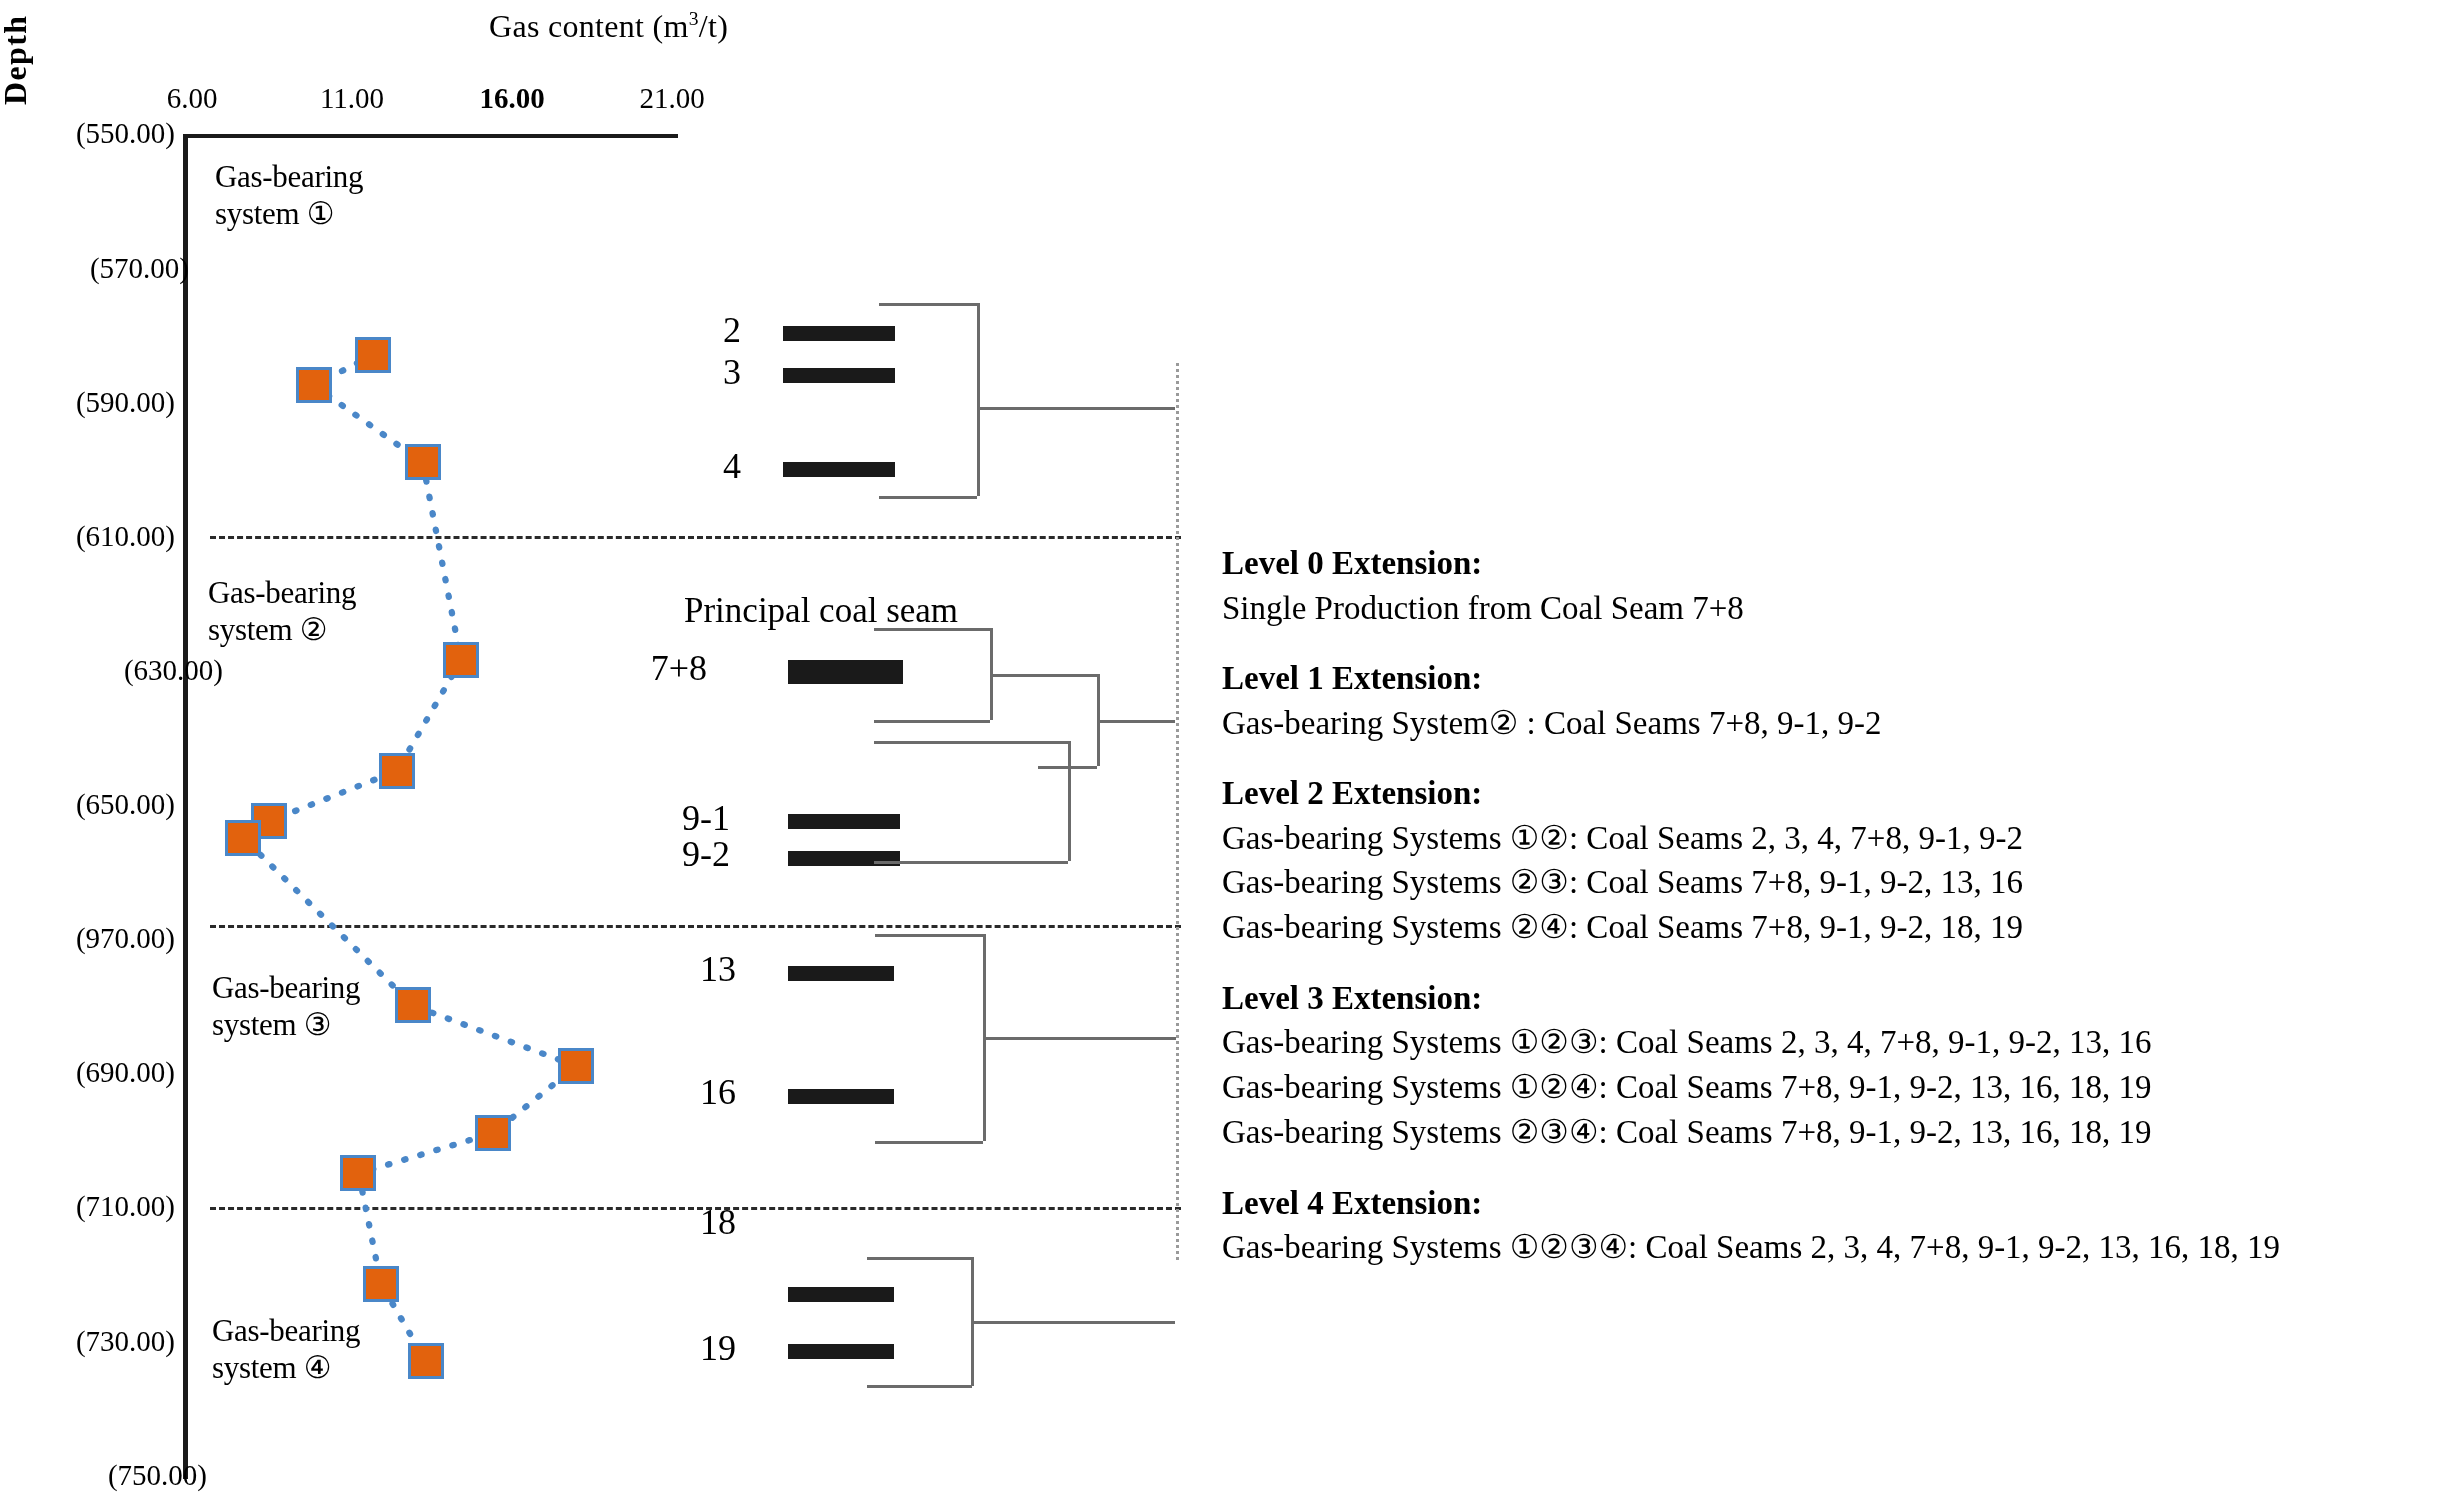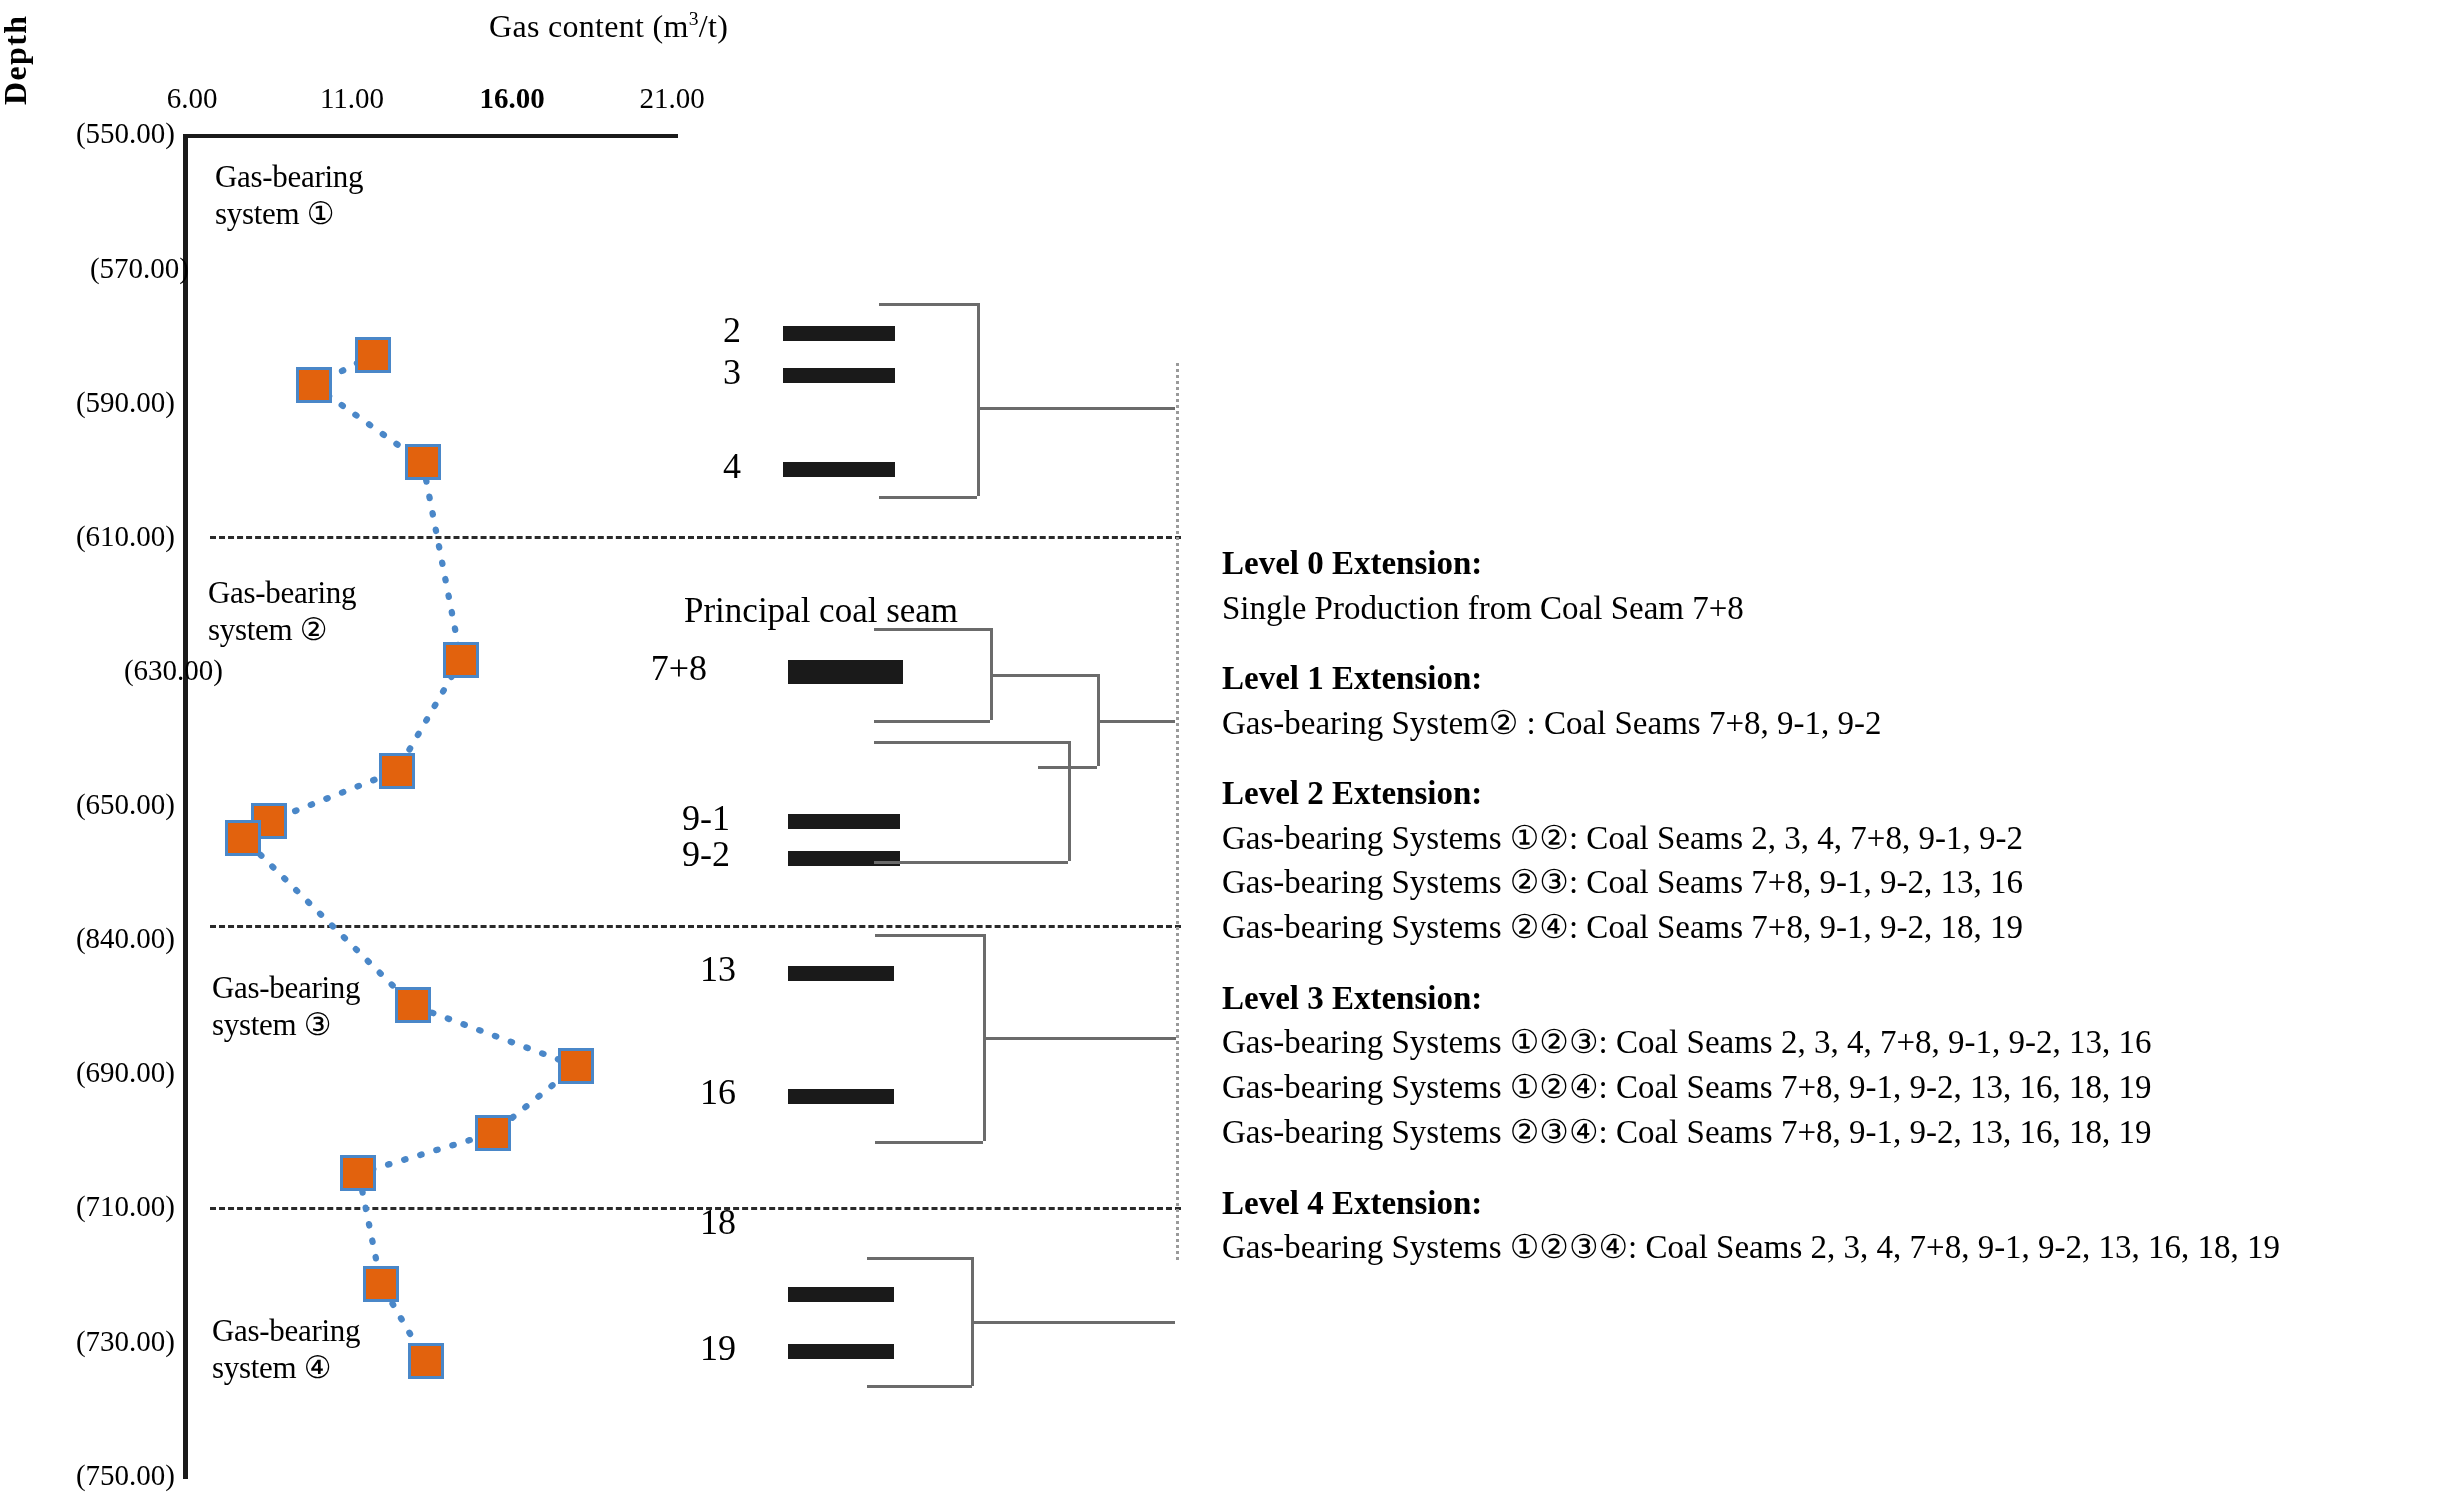--- a/index.html
+++ b/index.html
@@ -68,25 +68,25 @@
       <div class="abs xtick" style="left: 609px; top: 82px;">21.00</div>
     </div>
 
   <div id="yticks">
       <div class="abs ytick" style="left: 0px; top: 117px;">(550.00)</div>
       <div class="abs ytick" style="left: 0px; top: 252px; padding-left: 14px;">(570.00)</div>
       <div class="abs ytick" style="left: 0px; top: 386px;">(590.00)</div>
       <div class="abs ytick" style="left: 0px; top: 520px;">(610.00)</div>
       <div class="abs ytick" style="left: 0px; top: 654px; padding-left: 48px;">(630.00)</div>
       <div class="abs ytick" style="left: 0px; top: 788px;">(650.00)</div>
-      <div class="abs ytick" style="left: 0px; top: 922px;">(840.00)</div>
+      <div class="abs ytick" style="left: 0px; top: 922px;">(970.00)</div>
       <div class="abs ytick" style="left: 0px; top: 1056px;">(690.00)</div>
       <div class="abs ytick" style="left: 0px; top: 1190px;">(710.00)</div>
       <div class="abs ytick" style="left: 0px; top: 1325px;">(730.00)</div>
-      <div class="abs ytick" style="left: 0px; top: 1459px;">(750.00)</div>
+      <div class="abs ytick" style="left: 0px; top: 1459px; padding-left: 32px;">(750.00)</div>
     </div>
 
   <div id="dividers">
       <div class="abs sysdiv" style="left: 210px; width: 971px; top: 536px;"></div>
       <div class="abs sysdiv" style="left: 210px; width: 971px; top: 925px;"></div>
       <div class="abs sysdiv" style="left: 210px; width: 971px; top: 1207px;"></div>
     </div>
 
   <div class="abs syslabel" style="left:215px;top:159px;">
     <div>Gas-bearing</div>

